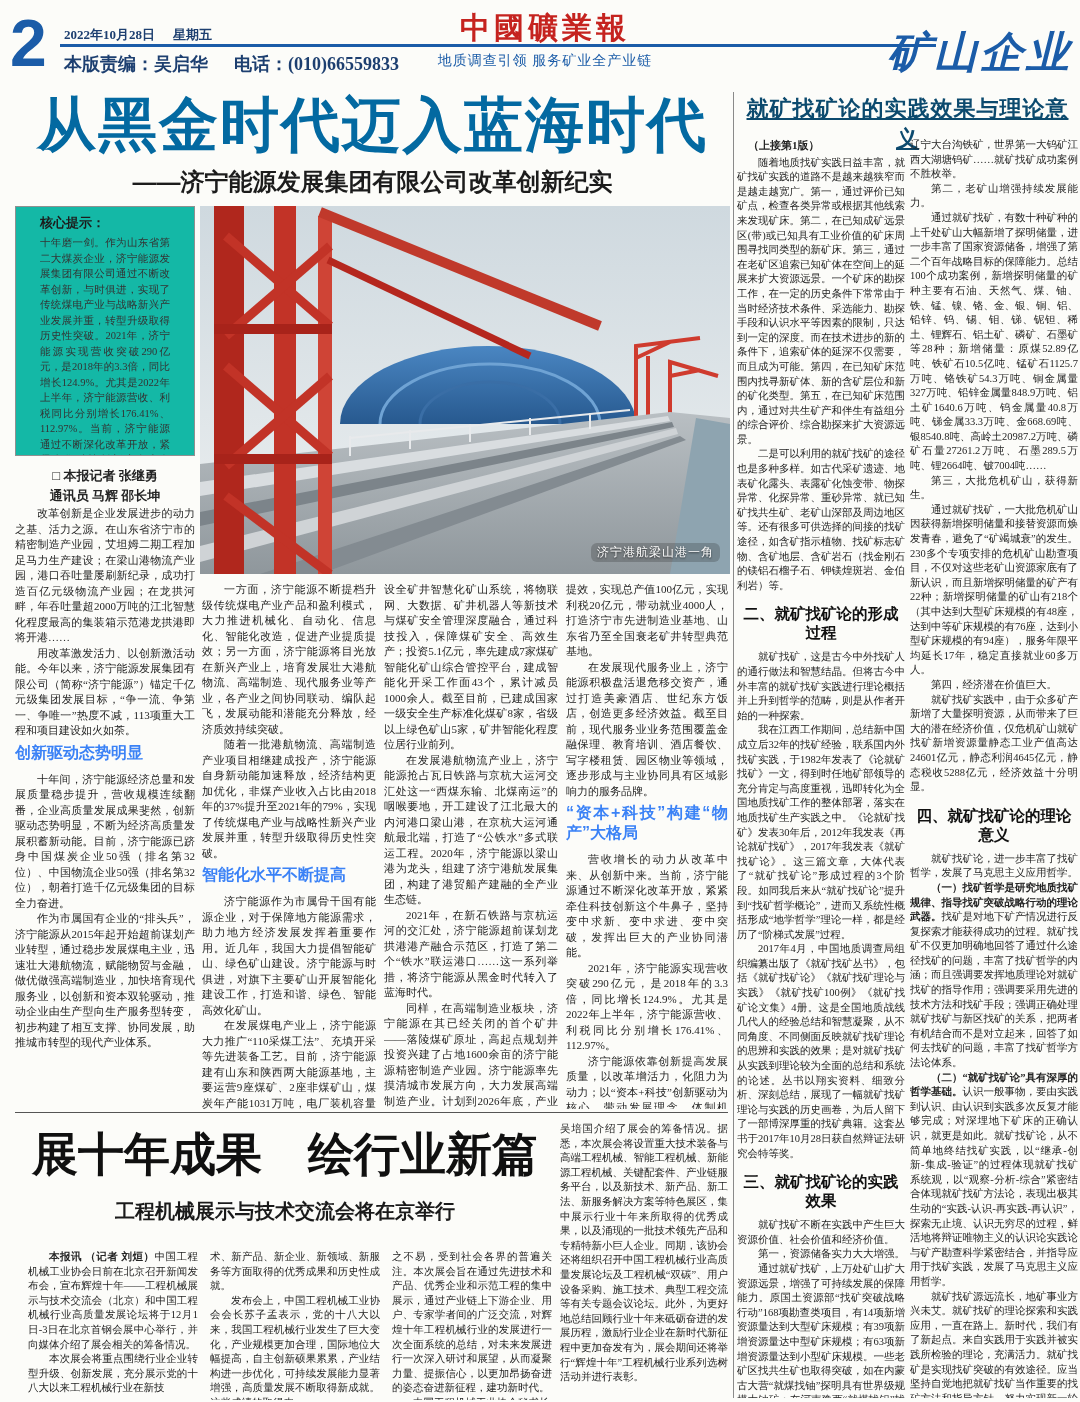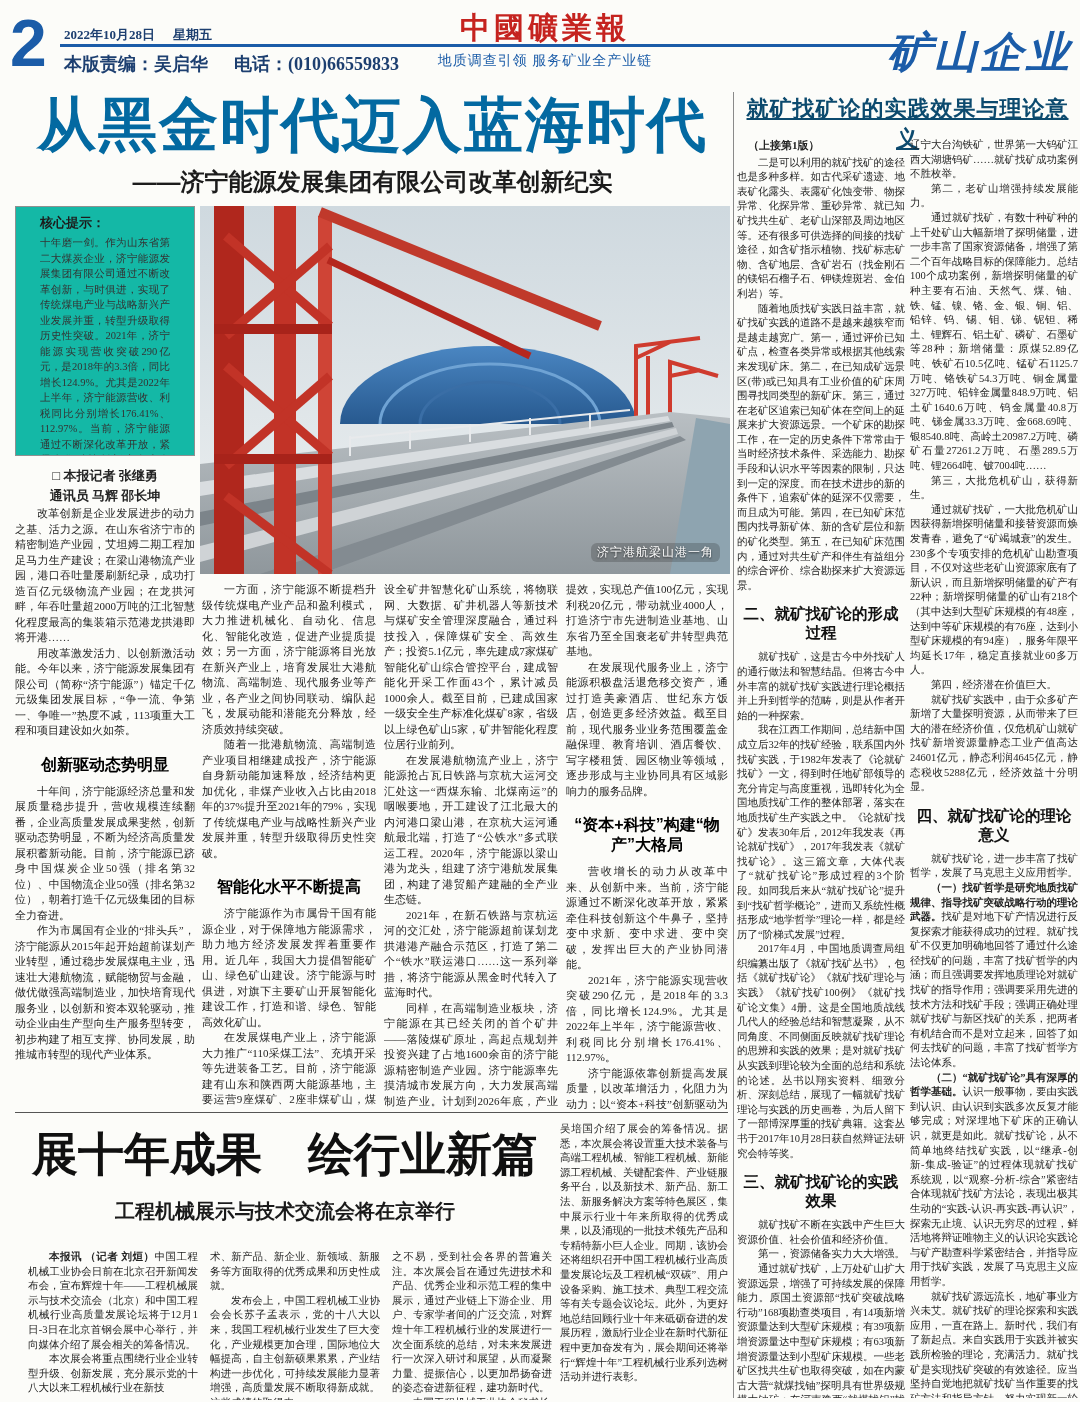--- a/index.html
+++ b/index.html
@@ -40,21 +40,21 @@
                  letter-spacing:1px;text-shadow:0 1px 2px rgba(0,0,0,.7);
                  background:rgba(40,40,40,.25);padding:1px 6px;border-radius:6px;}
   
   .txtcol{position:absolute;text-align:justify;overflow:hidden;}
   .txtcol.m{font-size:11px;line-height:15.5px;}
   .txtcol.r{font-size:10.5px;line-height:14.6px;}
   .para{margin:0;text-indent:2em;}
   .para.ni{text-indent:0;}
   .lead-b{font-weight:bold;}
   .col-h{font-family:"Liberation Sans","DejaVu Sans",sans-serif;font-weight:bold;font-size:16px;
-         line-height:20px;text-align:center;margin:16px 0 9px;color:#000000;}
+         line-height:20px;margin:4px 0 9px;color:#3b82f6;}
   .col-h2{font-family:"Liberation Sans","DejaVu Sans",sans-serif;font-weight:bold;font-size:15.5px;
           line-height:19px;text-align:center;margin:11px 0 8px;color:#111;}
   .byline{font-weight:bold;font-size:13px;line-height:20px;text-align:center;margin:0;}
   .cont{font-weight:bold;font-size:11px;margin:0 0 3px;text-indent:1em;}
   
   .right-title{position:absolute;left:737px;top:94px;width:341px;text-align:center;
                font-weight:900;font-size:22px;letter-spacing:1px;color:#0c4a6e;
                font-family:"Liberation Serif","DejaVu Serif",serif;text-decoration:underline;}
   
   .bottom-headline{position:absolute;left:15px;top:1126px;width:540px;text-align:center;
@@ -185,22 +185,22 @@
       <p class="para">在发展现代服务业上，济宁能源积极盘活退危移交资产，通过打造美豪酒店、世纪东方饭店，创造更多经济效益。截至目前，现代服务业业务范围覆盖金融保理、教育培训、酒店餐饮、写字楼租赁、园区物业等领域，逐步形成与主业协同具有区域影响力的服务品牌。</p>
       <h3 class="col-h">“资本+科技”构建“物产”大格局</h3>
       <p class="para">营收增长的动力从改革中来、从创新中来。当前，济宁能源通过不断深化改革开放，紧紧牵住科技创新这个牛鼻子，坚持变中求新、变中求进、变中突破，发挥出巨大的产业协同潜能。</p>
       <p class="para">2021年，济宁能源实现营收突破290亿元，是2018年的3.3倍，同比增长124.9%。尤其是2022年上半年，济宁能源营收、利税同比分别增长176.41%、112.97%。</p>
       <p class="para">济宁能源依靠创新提高发展质量，以改革增活力，化阻力为动力；以“资本+科技”创新驱动为核心，带动发展理念、体制机制、商业模式等全方位、多层次、宽领域创新。而即将开工的新能源船舶制造基地、建设中的江北智慧化程度最高的集装箱示范港龙拱港等一系列布局，让济宁能源从“能源依赖”迈向“绿色崛起”。</p>
     </div>
 
   <div class="right-title">就矿找矿论的实践效果与理论意义</div>
   <div class="txtcol r" style="left:737px;top:138px;width:168px;height:1260px;">
       <p class="cont">（上接第1版）</p>
+      <p class="para">随着地质找矿实践日益丰富，就矿找矿实践的道路不是越来越狭窄而是越走越宽广。第一，通过评价已知矿点，检查各类异常或根据其他线索来发现矿床。第二，在已知成矿远景区(带)或已知具有工业价值的矿床周围寻找同类型的新矿床。第三，通过在老矿区追索已知矿体在空间上的延展来扩大资源远景。一个矿床的勘探工作，在一定的历史条件下常常由于当时经济技术条件、采选能力、勘探手段和认识水平等因素的限制，只达到一定的深度。而在技术进步的新的条件下，追索矿体的延深不仅需要，而且成为可能。第四，在已知矿床范围内找寻新矿体、新的含矿层位和新的矿化类型。第五，在已知矿床范围内，通过对共生矿产和伴生有益组分的综合评价、综合勘探来扩大资源远景。</p>
       <p class="para">二是可以利用的就矿找矿的途径也是多种多样。如古代采矿遗迹、地表矿化露头、表露矿化蚀变带、物探异常、化探异常、重砂异常、就已知矿找共生矿、老矿山深部及周边地区等。还有很多可供选择的间接的找矿途径，如含矿指示植物、找矿标志矿物、含矿地层、含矿岩石（找金刚石的镁铝石榴子石、钾镁煌斑岩、金伯利岩）等。</p>
-      <p class="para">随着地质找矿实践日益丰富，就矿找矿实践的道路不是越来越狭窄而是越走越宽广。第一，通过评价已知矿点，检查各类异常或根据其他线索来发现矿床。第二，在已知成矿远景区(带)或已知具有工业价值的矿床周围寻找同类型的新矿床。第三，通过在老矿区追索已知矿体在空间上的延展来扩大资源远景。一个矿床的勘探工作，在一定的历史条件下常常由于当时经济技术条件、采选能力、勘探手段和认识水平等因素的限制，只达到一定的深度。而在技术进步的新的条件下，追索矿体的延深不仅需要，而且成为可能。第四，在已知矿床范围内找寻新矿体、新的含矿层位和新的矿化类型。第五，在已知矿床范围内，通过对共生矿产和伴生有益组分的综合评价、综合勘探来扩大资源远景。</p>
       <h3 class="col-h2">二、就矿找矿论的形成过程</h3>
       <p class="para">就矿找矿，这是古今中外找矿人的通行做法和智慧结晶。但将古今中外丰富的就矿找矿实践进行理论概括并上升到哲学的范畴，则是从作者开始的一种探索。</p>
       <p class="para">我在江西工作期间，总结新中国成立后32年的找矿经验，联系国内外找矿实践，于1982年发表了《论就矿找矿》一文，得到时任地矿部领导的充分肯定与高度重视，迅即转化为全国地质找矿工作的整体部署，落实在地质找矿生产实践之中。《论就矿找矿》发表30年后，2012年我发表《再论就矿找矿》，2017年我发表《就矿找矿论》。这三篇文章，大体代表了“就矿找矿论”形成过程的3个阶段。如同我后来从“就矿找矿论”提升到“找矿哲学概论”，进而又系统性概括形成“地学哲学”理论一样，都是经历了“阶梯式发展”过程。</p>
       <p class="para">2017年4月，中国地质调查局组织编纂出版了《就矿找矿丛书》，包括《就矿找矿论》《就矿找矿理论与实践》《就矿找矿100例》《就矿找矿论文集》4册。这是全国地质战线几代人的经验总结和智慧凝聚，从不同角度、不同侧面反映就矿找矿理论的思辨和实践的效果；是对就矿找矿从实践到理论较为全面的总结和系统的论述。丛书以翔实资料、细致分析、深刻总结，展现了一幅就矿找矿理论与实践的历史画卷，为后人留下了一部博深厚重的找矿典籍。这套丛书于2017年10月28日获自然辩证法研究会特等奖。</p>
       <h3 class="col-h2">三、就矿找矿论的实践效果</h3>
       <p class="para">就矿找矿不断在实践中产生巨大资源价值、社会价值和经济价值。</p>
       <p class="para">第一，资源储备实力大大增强。</p>
       <p class="para">通过就矿找矿，上万处矿山扩大资源远景，增强了可持续发展的保障能力。原国土资源部“找矿突破战略行动”168项勘查类项目，有14项新增资源量达到大型矿床规模；有39项新增资源量达中型矿床规模；有63项新增资源量达到小型矿床规模。一些老矿区找共生矿也取得突破，如在内蒙古大营“就煤找铀”探明具有世界级规模大铀矿；在河南豫西“就煤找铝”找到大型铝土矿；世界级资源基地湖南花垣铅锌矿，远景资源量超过70亿吨的</p>
     </div>
   <div class="txtcol r" style="left:910px;top:138px;width:168px;height:1260px;">

